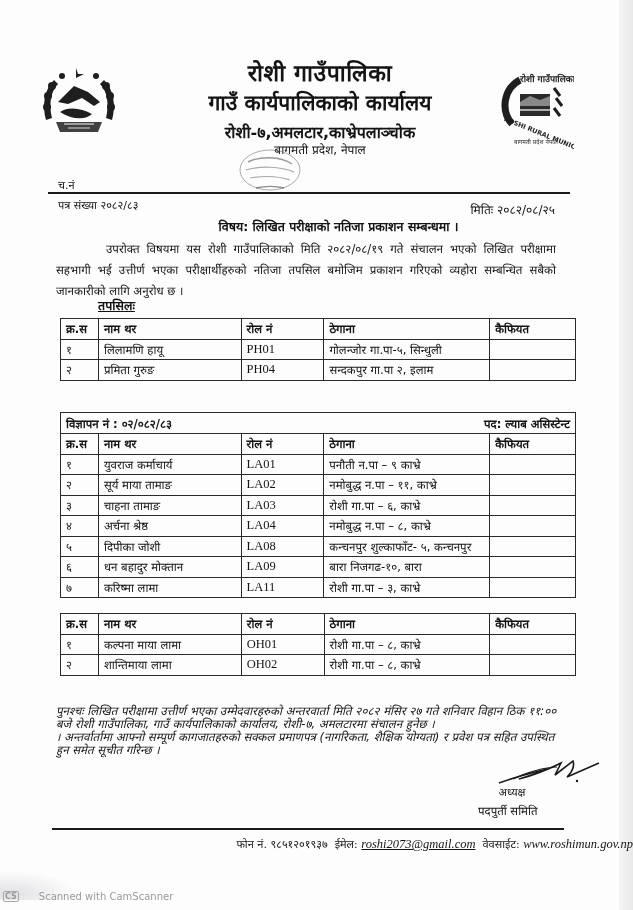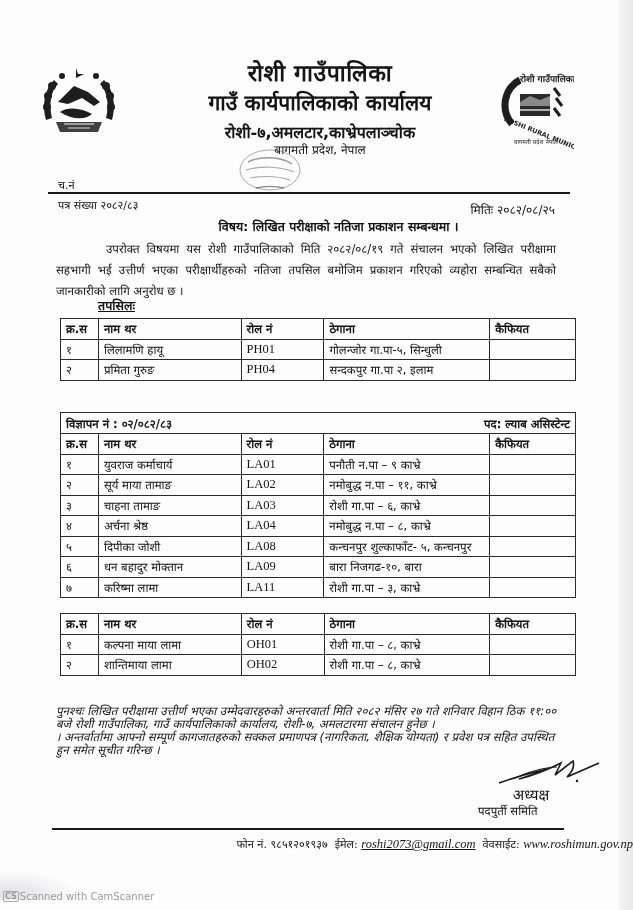--- a/index.html
+++ b/index.html
@@ -38,29 +38,29 @@
     .c1 { width: 38px; } .c2 { width: 143px; } .c3 { width: 83px; } .c4 { width: 166px; } .c5 { width: 86px; }
     .roll { font-family: "Liberation Serif", serif; font-size: 12.5px; }
 
     .t1 { top: 318px; }
     .t2 { top: 412px; }
     .t3 { top: 613px; }
 
     .ps { position: absolute; left: 56px; width: 510px; top: 705px; font-size: 11.6px; line-height: 13px; font-style: italic; }
 
     .sign { position: absolute; left: 495px; top: 755px; width: 110px; height: 32px; }
-    .chair { position: absolute; left: 496px; top: 784px; width: 70px; text-align: center; font-size: 15px; }
+    .chair { position: absolute; left: 477px; top: 784px; width: 70px; text-align: center; font-size: 11px; }
     .committee { position: absolute; left: 478px; top: 803px; font-size: 11.5px; }
 
     .rule-bottom { position: absolute; left: 52px; top: 828px; width: 512px; height: 2px; background: #1a1a1a; }
     .footer { position: absolute; left: 0; width: 633px; top: 836px; text-align: right; font-size: 11px; padding-left: 36px; }
     .footer .em { font-family: "Liberation Serif", serif; font-style: italic; font-size: 12.5px; }
     .footer .email { text-decoration: underline; }
 
-    .scanner { position: absolute; left: 3px; top: 891px; font-size: 10px; color: #9a9a9a; display: flex; align-items: center; gap: 1px; }
+    .scanner { position: absolute; left: 3px; top: 891px; font-size: 10px; color: #9a9a9a; display: flex; align-items: center; gap: 20px; }
     .cs-box { border: 1px solid #a8a8a8; border-radius: 2px; font-size: 8px; padding: 0 1px; font-weight: bold; color: #9a9a9a; }
     .smudge { position: absolute; left: 0; top: 870px; width: 80px; height: 30px; background: radial-gradient(ellipse at 10% 80%, rgba(190,190,200,0.45), rgba(255,255,255,0) 70%); }
   </style>
 </head>
 <body>
 
 <div class="page">
   <div class="right-edge"></div>
 
   <div class="logo logo-left">

